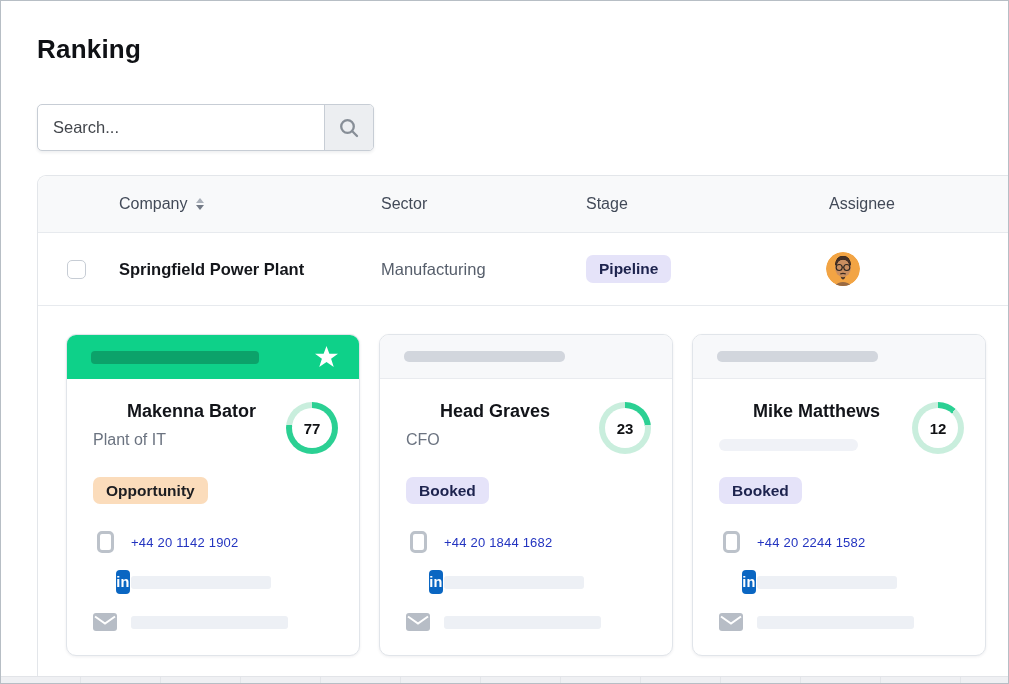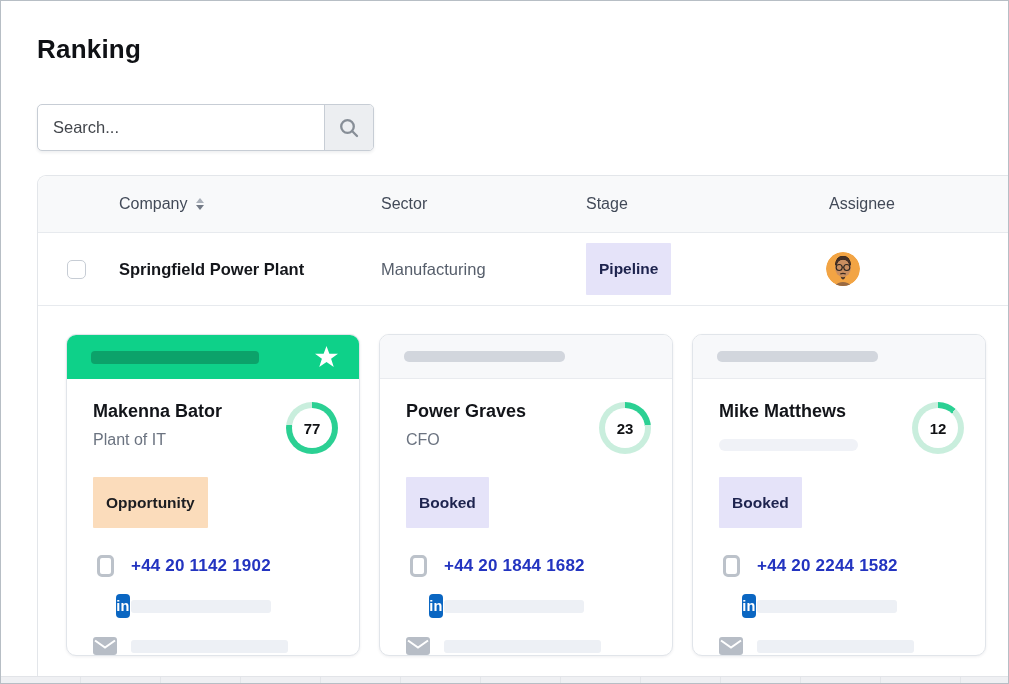--- a/index.html
+++ b/index.html
@@ -55,21 +55,21 @@
 
   .trow { height:73px; border-bottom:1px solid #e7eaee; background:#fff; }
   .checkbox {
     width:19px; height:19px; border:1.5px solid #c7cdd5; border-radius:5px;
     background:#fff; margin-left:29px; cursor:pointer;
   }
   .cell-company { font-size:16.5px; font-weight:700; color:#14161b; }
   .cell-sector  { font-size:16.5px; color:#565e6b; }
 
   .badge {
-    display:inline-block; padding:16px 13px; border-radius:1px;
+    display:inline-block; padding:4px 13px; border-radius:7px;
     font-size:15.5px; font-weight:600; color:#1d234e; line-height:1.25;
   }
   .badge-lavender { background:var(--badge_lavender_bg); }
   .badge-peach    { background:var(--badge_peach_bg); color:#1c1d21; }
 
   .avatar { width:34px; height:34px; border-radius:50%; margin-left:34px; display:block; }
 
   
   .cards { display:flex; gap:19px; margin:28px 0 0 28px; }
   .card {
@@ -81,21 +81,21 @@
     height:44px; display:flex; align-items:center; justify-content:space-between;
     padding:0 21px 0 24px;
   }
   .head-green { background:var(--accent_green); }
   .head-gray  { background:#f7f8fa; border-bottom:1px solid #e9ebef; }
   .head-bar-green { width:168px; height:13px; border-radius:4px; background:rgba(10,75,50,.35); }
   .head-bar-gray  { width:161px; height:11px; border-radius:5px; background:#d2d6dd; }
 
   .card-body { padding:22px 21px 0 26px; }
   .row-top { display:flex; justify-content:space-between; align-items:flex-start; }
-  .c-name { font-size:18px; font-weight:700; color:#121419; line-height:1.2; }
+  .c-name { font-size:18px; font-weight:700; color:#121419; line-height:1.2;margin-left:34px; }
   .c-role { font-size:16px; color:#6b7380; margin-top:8px; }
   .c-role-ph { width:139px; height:12px; background:#f0f2f7; border-radius:6px; margin-top:16px; }
 
   .ring {
     width:52px; height:52px; border-radius:50%; flex:none; margin-top:1px;
     display:flex; align-items:center; justify-content:center;
   }
   .ring-inner {
     width:40px; height:40px; background:#fff; border-radius:50%;
     display:flex; align-items:center; justify-content:center;
@@ -105,21 +105,21 @@
   .card-badge-wrap { margin-top:23px; }
   .contacts { margin-top:25px; display:flex; flex-direction:column; gap:14px; }
   .c-row { display:flex; align-items:center; gap:14px; height:26px; }
   .ic-box { width:24px; display:flex; align-items:center; justify-content:center; flex:none; }
   .phone-ic { width:17px; height:22px; border:3px solid #bcc2ca; border-radius:5px; }
   .li-ic {
     width:24px; height:24px; background:var(--linkedin_blue); color:#fff;
     border-radius:4px; font-weight:700; font-size:14.5px;
     display:flex; align-items:center; justify-content:center; letter-spacing:.3px;margin-left:36px;
   }
-  .phone-link { color:var(--link_blue); font-size:17px; font-weight:700; text-decoration:none; letter-spacing:.2px; }
+  .phone-link { color:var(--link_blue); font-size:13px; font-weight:400; text-decoration:none; letter-spacing:.2px; }
   .ph-bar { width:140px; height:13px; background:#edf0f5; border-radius:3px; }
   .ph-bar.wide { width:157px; }
 
   .bottom-strip {
     position:absolute; left:0; right:0; bottom:0; height:7px;
     background:repeating-linear-gradient(90deg,#eff0f3 0 79px,#e3e5e9 79px 80px);
     border-top:1px solid #e2e4e8;
   }
 </style>
 </head>
@@ -245,21 +245,21 @@
         </div>
       </div>
 
       <div class="card">
         <div class="card-head head-gray">
           <span class="head-bar-gray"></span>
         </div>
         <div class="card-body">
           <div class="row-top">
             <div>
-              <div class="c-name">Power Graves</div>
+              <div class="c-name">Head Graves</div>
               <div class="c-role">CFO</div>
             </div>
             <div class="ring" style="background: conic-gradient(var(--ring_active) 23%, var(--ring_inactive) 0);">
               <div class="ring-inner">23</div>
             </div>
           </div>
           <div class="card-badge-wrap">
             <span class="badge badge-lavender">Booked</span>
           </div>
           <div class="contacts">

